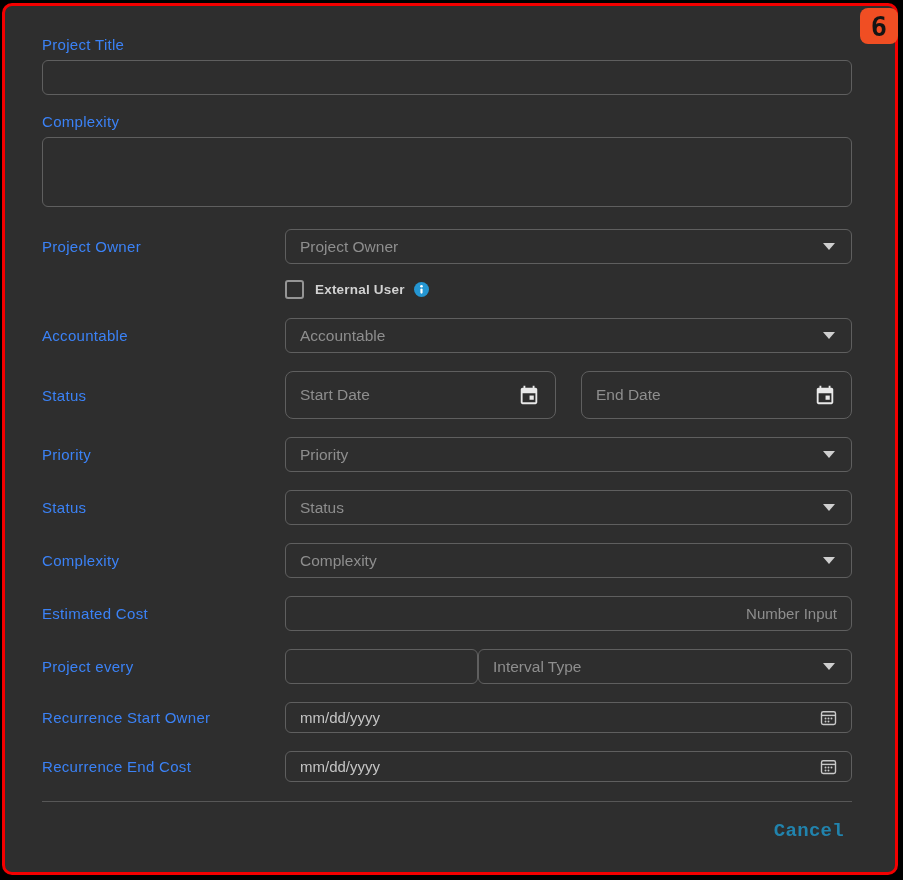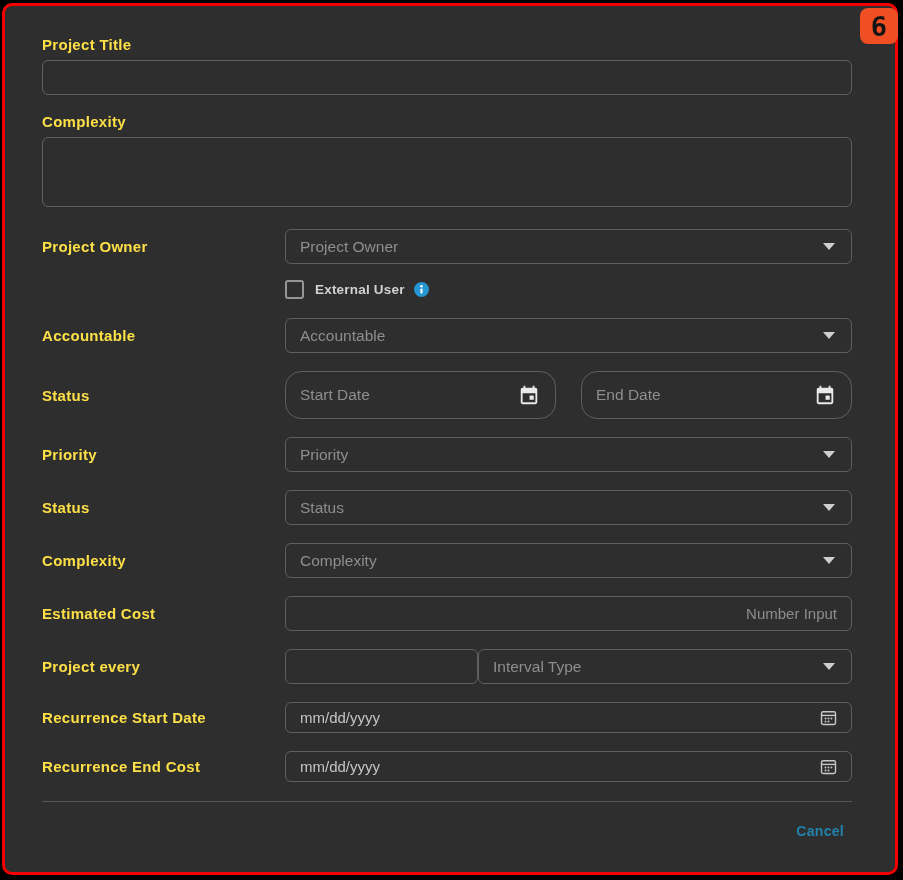--- a/index.html
+++ b/index.html
@@ -30,22 +30,22 @@
     width: 38px; height: 36px;
     background: #f04e23;
     border-radius: 8px;
     display: flex; align-items: center; justify-content: center;
     font-family: "DejaVu Sans Mono", monospace;
     font-weight: 700; font-size: 27px; color: #141414;
     z-index: 5;
   }
   .stack-label, .row-label {
     font-size: 15px;
-    font-weight: 700;
-    color: #fde047;
+    font-weight: 400;
+    color: #3b82f6;
     letter-spacing: .3px;
   }
   .stack-label { display: block; margin-bottom: 7px; }
   .field-row {
     display: grid;
     grid-template-columns: 243px 1fr;
     align-items: center;
     margin-bottom: 18px;
   }
   .stack-group { margin-bottom: 18px; }
@@ -93,21 +93,21 @@
     letter-spacing: .2px;
   }
   .info-icon { margin-left: 9px; display: inline-flex; cursor: pointer; }
   .dates-pair {
     display: grid;
     grid-template-columns: 1fr 1fr;
     column-gap: 25px;
   }
   .date-box {
     height: 48px;
-    border-radius: 16px;
+    border-radius: 8px;
     display: flex; align-items: center; justify-content: space-between;
     padding: 0 15px 0 14px;
     cursor: text;
   }
   .date-box .ph { color: #8e8e8e; font-size: 15.5px; }
   .repeat-pair {
     display: grid;
     grid-template-columns: 193px 1fr;
   }
   .native-date {
@@ -122,22 +122,22 @@
     border-top: 1px solid #575757;
     margin-top: 1px;
   }
   .footer {
     height: 58px;
     display: flex; align-items: center; justify-content: flex-end;
     padding-right: 8px;
   }
   .cancel-btn {
     background: none; border: none;
-    font-family: Liberation Sans, sans-serif;
-    font-size: 14px; font-weight: 700;
+    font-family: Liberation Mono, monospace;
+    font-size: 19px; font-weight: 700;
     color: #2183ad;
     letter-spacing: .3px;
     cursor: pointer;
     margin-left: 8px;
   }
   .cal-btn { display: inline-flex; cursor: pointer; background: none; border: none; padding: 0; }
 </style>
 </head>
 <body>
 
@@ -240,21 +240,21 @@
       <div class="repeat-pair">
         <input class="text-input" type="text" value="" style="">
         <div class="select-field">
           <span class="select-placeholder">Interval Type</span>
           <span class="caret"></span>
         </div>
       </div>
     </div>
 
     <div class="field-row">
-      <span class="row-label">Recurrence Start Date</span>
+      <span class="row-label">Recurrence Start Owner</span>
       <div class="native-date">
         <span class="ph">mm/dd/yyyy</span>
         <button class="cal-btn">
           <svg width="21" height="21" viewBox="0 0 24 24" fill="none">
             <rect x="4" y="5.5" width="16" height="14.5" rx="2" stroke="#c9c9c9" stroke-width="1.6"></rect>
             <line x1="4" y1="9.6" x2="20" y2="9.6" stroke="#c9c9c9" stroke-width="1.6"></line>
             <circle cx="8.6" cy="13.2" r="1.1" fill="#c9c9c9"></circle>
             <circle cx="12" cy="13.2" r="1.1" fill="#c9c9c9"></circle>
             <circle cx="15.4" cy="13.2" r="1.1" fill="#c9c9c9"></circle>
             <circle cx="8.6" cy="16.6" r="1.1" fill="#c9c9c9"></circle>

